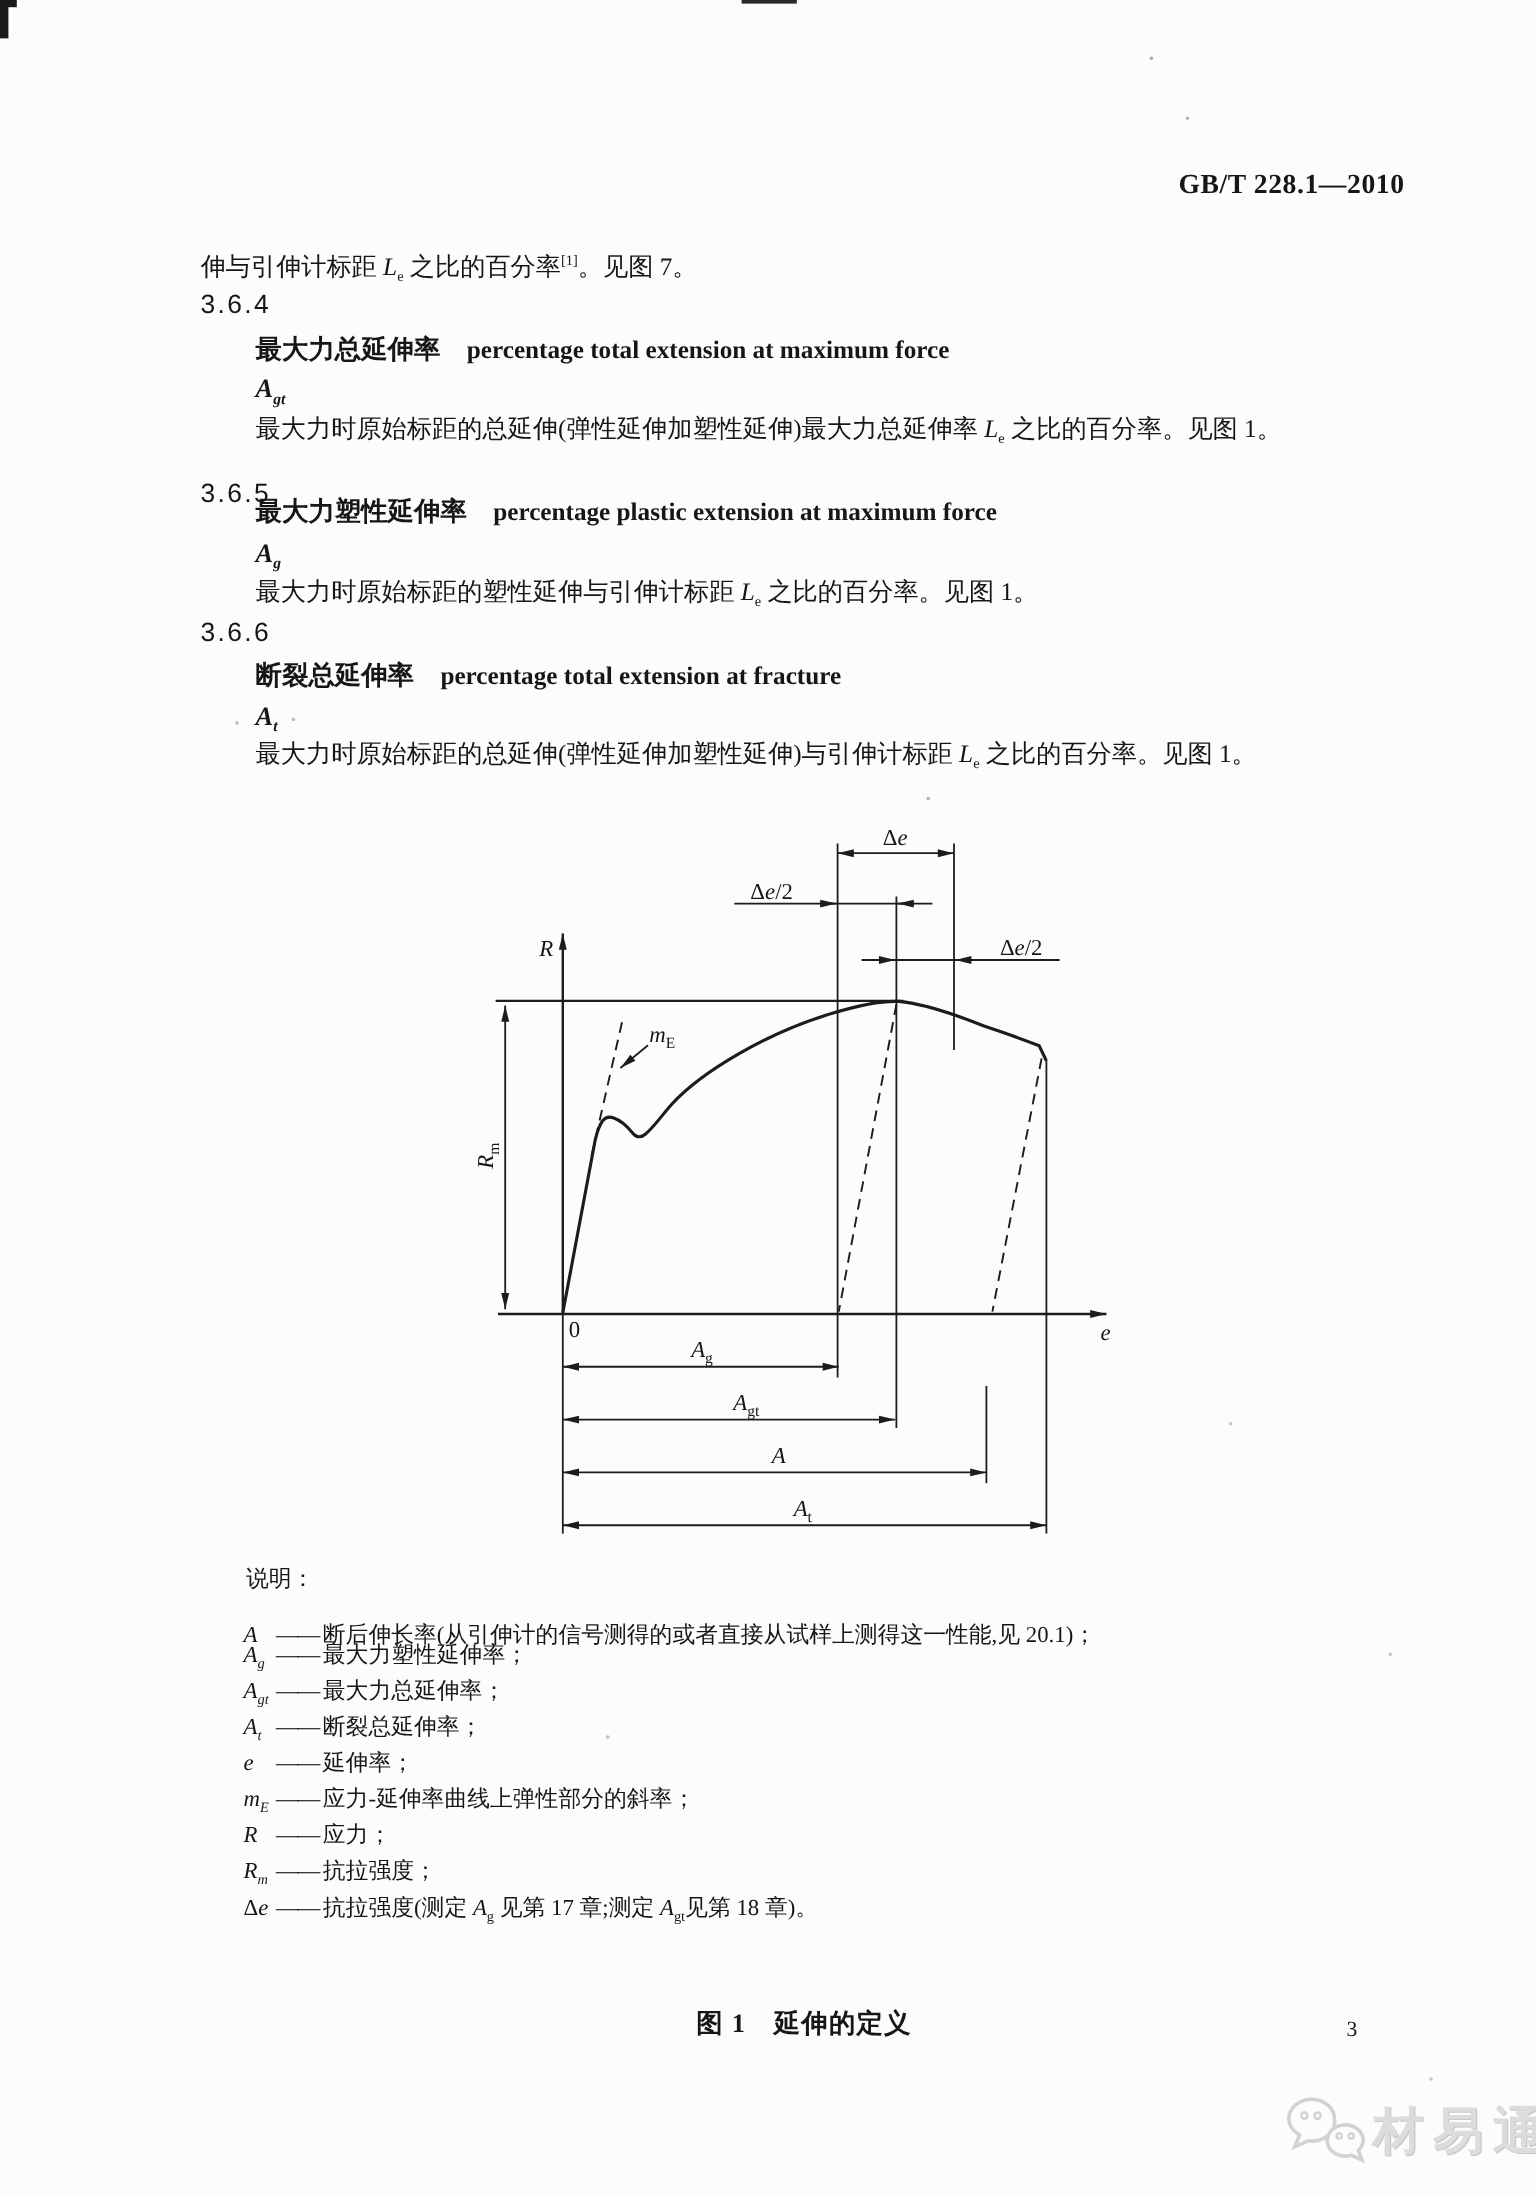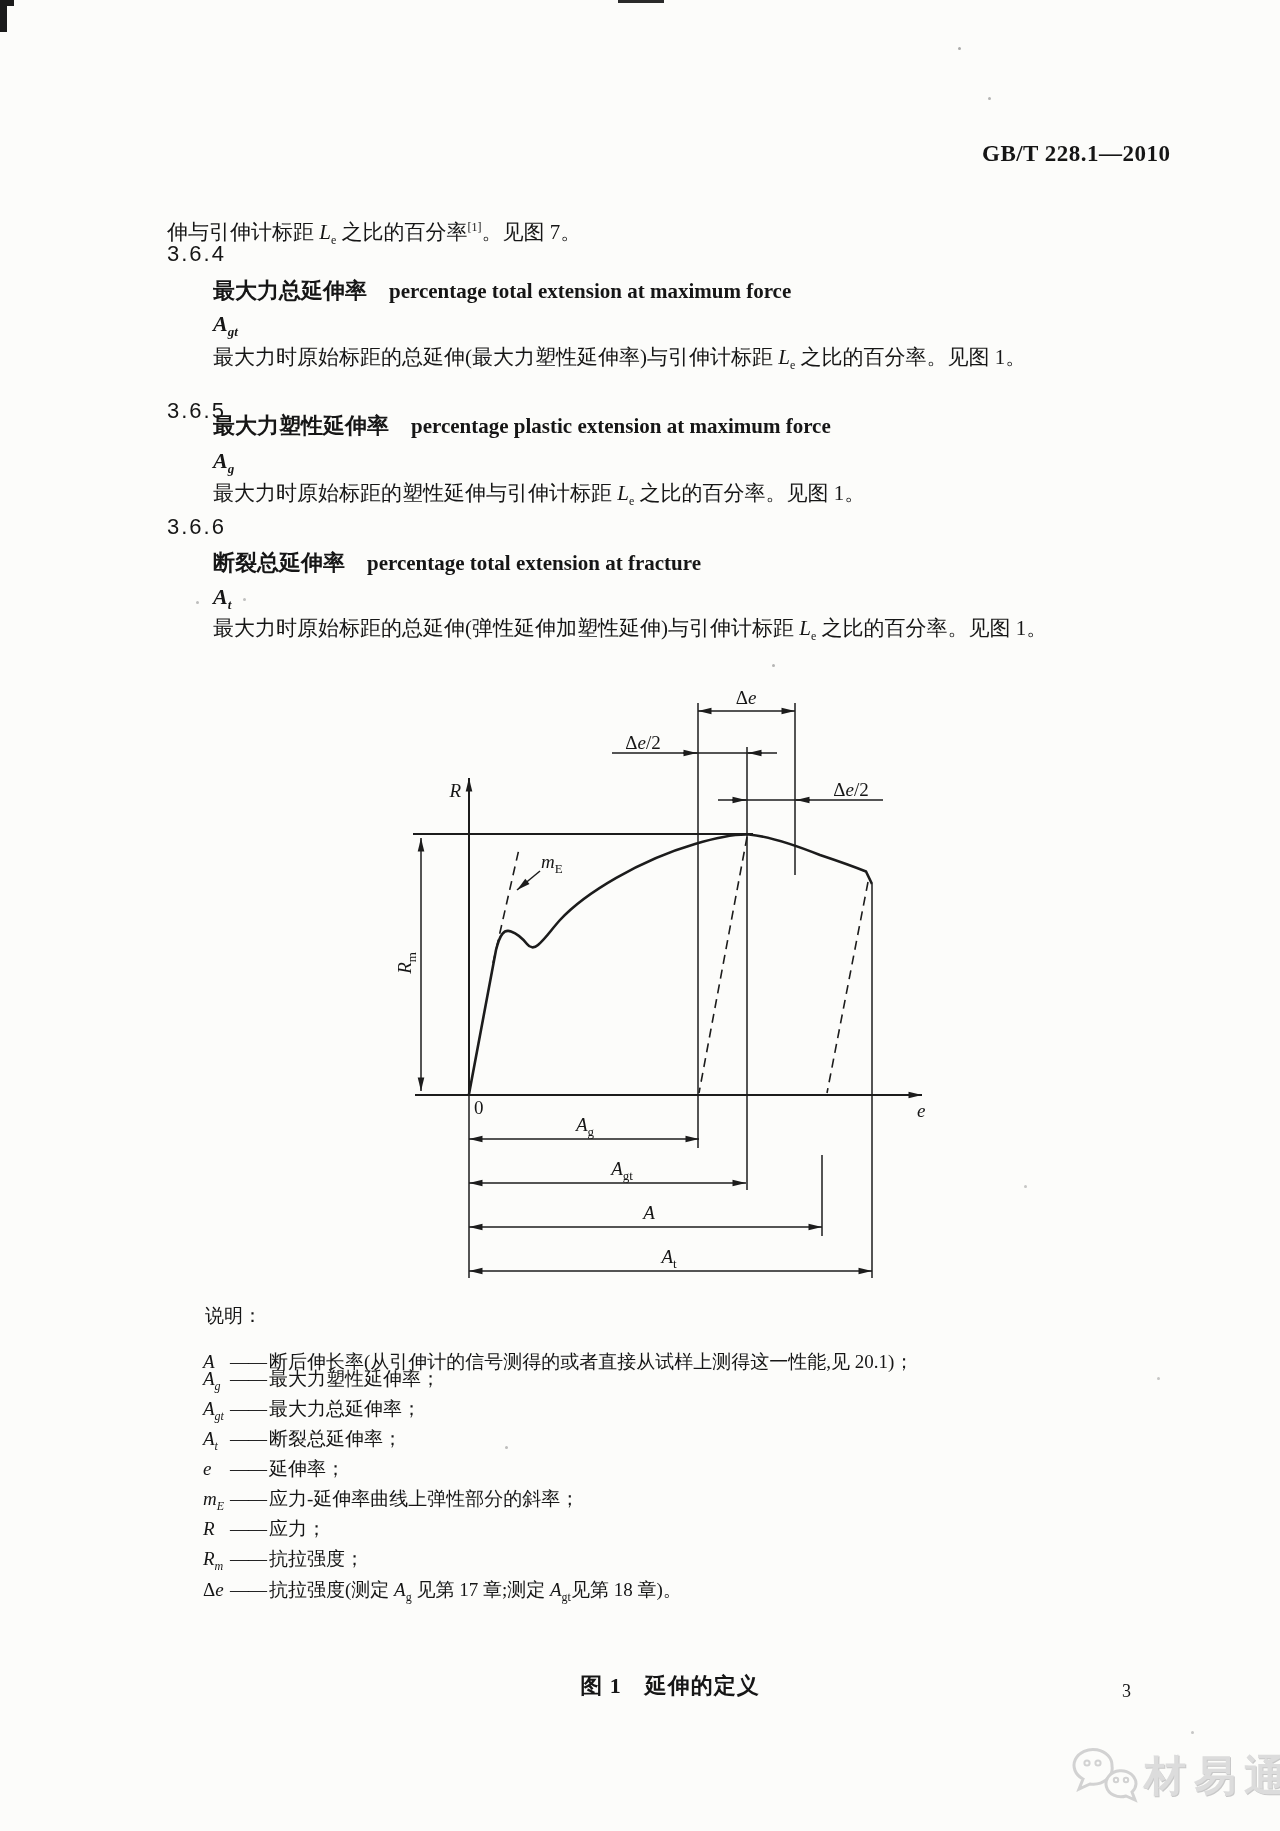--- a/index.html
+++ b/index.html
@@ -43,26 +43,26 @@
 </head>
 <body>
 
 <div class="speck"></div>
 <div class="cornermark"></div>
 <div class="cornermark2"></div>
 <div class="topline"></div>
 
 <div class="abs hdr" style="left:982px;top:141px;">GB/T 228.1—2010</div>
 
-<div class="abs bodyline" style="left:167px;top:218px;"><span>伸与引伸计标距 </span><span class="vi">L</span><sub>e</sub><span> 之比的百分率</span><sup>[1]</sup><span>。见图 7。</span></div>
+<div class="abs bodyline" style="left:167px;top:208px;"><span>伸与引伸计标距 </span><span class="vi">L</span><sub>e</sub><span> 之比的百分率</span><sup>[1]</sup><span>。见图 7。</span></div>
 
 <div class="abs secnum" style="left:167px;top:241px;">3.6.4</div>
 <div class="abs term" style="left:213px;top:276px;"><span>最大力总延伸率</span><span class="en">percentage total extension at maximum force</span></div>
 <div class="abs symline" style="left:213px;top:311px;"><span>A</span><sub>gt</sub></div>
-<div class="abs bodyline" style="left:213px;top:343px;"><span>最大力时原始标距的总延伸(最大力塑性延伸率)与引伸计标距 </span><span class="vi">L</span><sub>e</sub><span> 之比的百分率。见图 1。</span></div>
+<div class="abs bodyline" style="left:213px;top:343px;"><span>最大力时原始标距的总延伸(弹性延伸加塑性延伸)最大力总延伸率 </span><span class="vi">L</span><sub>e</sub><span> 之比的百分率。见图 1。</span></div>
 
 <div class="abs secnum" style="left:167px;top:398px;">3.6.5</div>
 <div class="abs term" style="left:213px;top:411px;"><span>最大力塑性延伸率</span><span class="en">percentage plastic extension at maximum force</span></div>
 <div class="abs symline" style="left:213px;top:448px;"><span>A</span><sub>g</sub></div>
 <div class="abs bodyline" style="left:213px;top:479px;"><span>最大力时原始标距的塑性延伸与引伸计标距 </span><span class="vi">L</span><sub>e</sub><span> 之比的百分率。见图 1。</span></div>
 
 <div class="abs secnum" style="left:167px;top:514px;">3.6.6</div>
 <div class="abs term" style="left:213px;top:548px;"><span>断裂总延伸率</span><span class="en">percentage total extension at fracture</span></div>
 <div class="abs symline" style="left:213px;top:584px;"><span>A</span><sub>t</sub></div>
 <div class="abs bodyline" style="left:213px;top:614px;"><span>最大力时原始标距的总延伸(弹性延伸加塑性延伸)与引伸计标距 </span><span class="vi">L</span><sub>e</sub><span> 之比的百分率。见图 1。</span></div>

